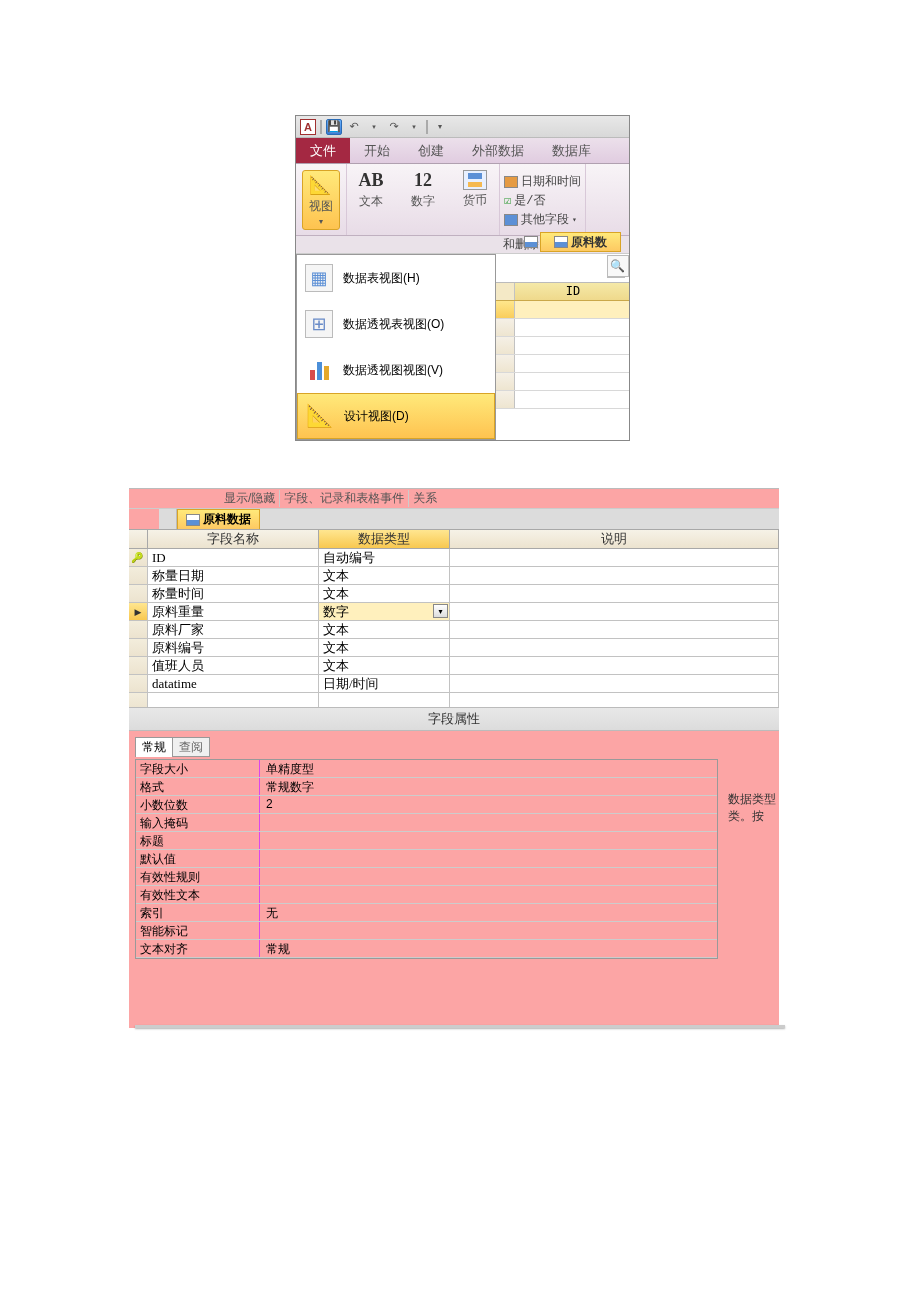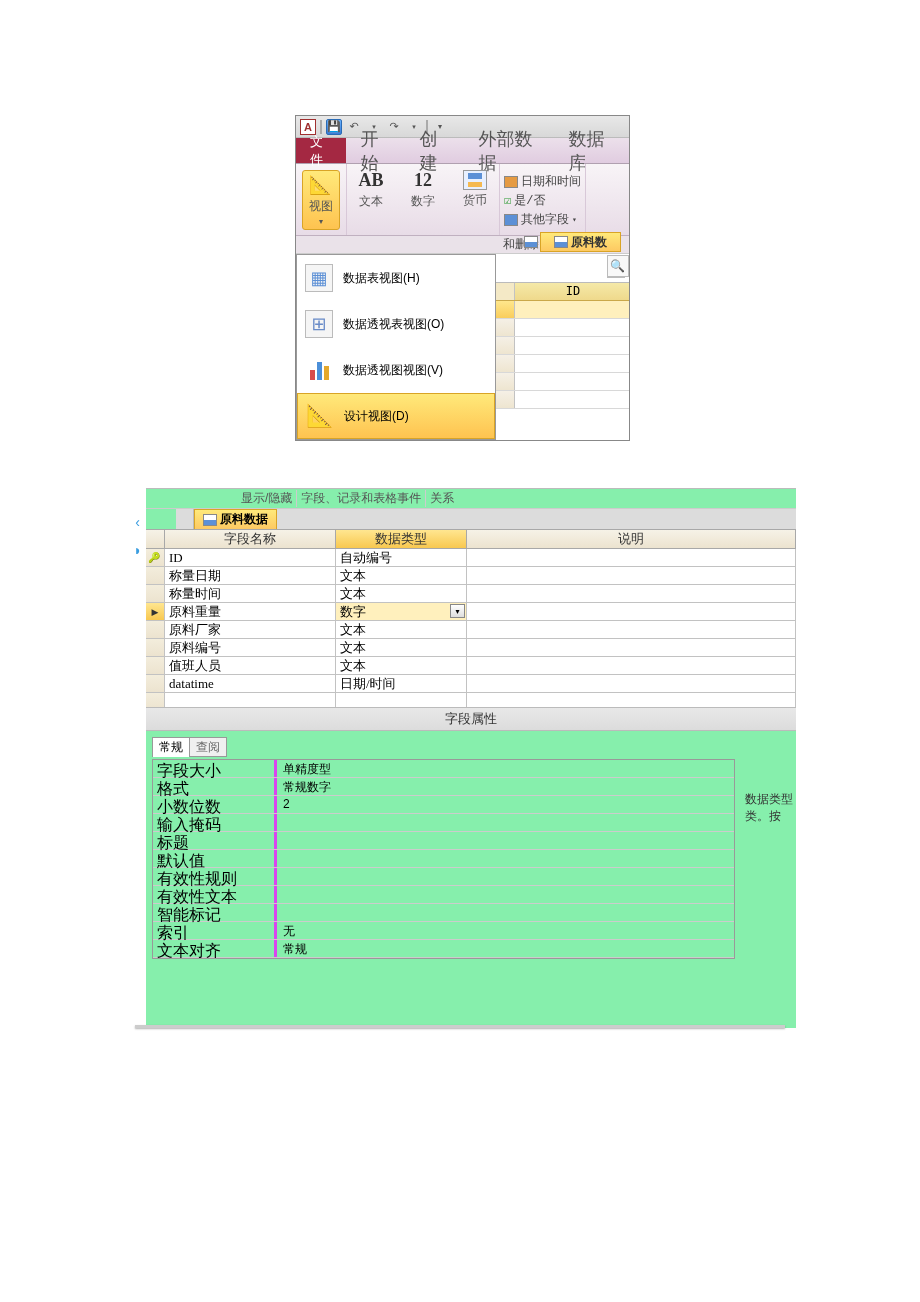--- a/index.html
+++ b/index.html
@@ -7,21 +7,21 @@
 .screenshot { position: relative; }
 
 
 .top-window { position: absolute; left: 295px; top: 115px; width: 335px; height: 326px; border: 1px solid #888; overflow: hidden; background: #ddd; }
 .titlebar { height: 22px; background: linear-gradient(#e8e8e8,#d8d8d8); display:flex; align-items:center; gap:4px; padding: 0 4px; border-bottom:1px solid #bbb; }
 .app-icon { width:16px; height:16px; border:1.5px solid #a03030; color:#a03030; font-size:11px; font-weight:bold; display:flex; align-items:center; justify-content:center; background:#fff; }
 .qat-btn { width:16px; height:16px; display:flex; align-items:center; justify-content:center; color:#555; font-size:11px; }
 .qat-save { background: linear-gradient(#6bb3ff,#3a7bd5); border:1px solid #2a6bb5; border-radius:2px; color:#fff; }
 .tabs-row { height:26px; display:flex; background:linear-gradient(#ece0eb,#e0cce0); align-items:stretch; border-bottom:1px solid #b0a0b0; }
 .tab-file { background:#a42842; color:#fff; padding:4px 14px; display:flex; align-items:center; font-size:13px; }
-.tab { padding:4px 14px; color:#555; display:flex; align-items:center; font-size:18px; }
+.tab { padding:4px 14px; color:#555; display:flex; align-items:center; font-size:13px; }
 .ribbon { height:72px; background:linear-gradient(#f8f4f7,#e8dce7); display:flex; border-bottom:1px solid #c0b0c0; }
 .ribbon-group { display:flex; flex-direction:column; align-items:center; justify-content:center; padding:2px 6px; border-right:1px solid #d8c8d8; }
 .view-btn { background:linear-gradient(#ffe97a,#fec350); border:1px solid #d9a426; border-radius:3px; padding:3px 6px; display:flex; flex-direction:column; align-items:center; gap:2px; }
 .view-icon { font-size:18px; color:#4a5c9e; position:relative; }
 .view-label { font-size:12px; color:#555; }
 .small-drop { font-size:8px; color:#555; }
 .rgroup2 { flex-direction:row; gap:16px; align-items:flex-start; padding-top:6px; }
 .rbtn { display:flex; flex-direction:column; align-items:center; width:36px; gap:2px; }
 .rbtn .big { font-size:18px; font-weight:bold; color:#333; font-family: "Times New Roman", serif; }
 .rbtn .lbl { font-size:12px; color:#555; }
@@ -58,21 +58,21 @@
 .grid-head { height:18px; background:linear-gradient(#f5e9a8,#efd98c); border-bottom:1px solid #caa84a; display:flex; }
 .row-sel { width:19px; border-right:1px solid #c2c2c2; background:#f4e9c6;}
 .id-col { flex:1; text-align:center; font-family: Consolas, monospace; padding-top:1px; }
 .grid-row { height:18px; display:flex; border-bottom:1px solid #d8d8d8; }
 .grid-row .row-sel { background:linear-gradient(#f5f0e6,#eee5d0);}
 .grid-row.sel { background:#fff0bd;}
 .grid-row.sel .row-sel { background:linear-gradient(#ffe78c,#f9cd5c);}
 .grid-cell { flex:1; border-right:1px solid #d8d8d8; }
 
 
-.bottom-window { position: absolute; left:146px; top:488px; width:650px; height:540px; background:#86efac; border-top:1px solid #bbb;}
+.bottom-window { position: absolute; left:129px; top:488px; width:650px; height:540px; background:#fca5a5; border-top:1px solid #bbb;}
 .rgn-labels { height:20px; display:flex; color:#555; font-size:12px; border-bottom:1px solid #ccc; align-items:center; }
 .rgn-labels span { padding:0 4px; border-right:1px solid #ccc; }
 .rgn-labels span:first-child { padding-left:95px;}
 .tabbar2 { height:20px; display:flex; align-items:flex-end; background:#dcdcdc;margin-left:30px; }
 .tabbar2 .tabgap { width:18px; height:20px; background:#dcdcdc; border-right:1px solid #bbb;}
 .obj-tab2 { background:linear-gradient(#ffe97a,#fdc962); border:1px solid #d9a426; border-bottom:none; height:20px; display:flex; align-items:center; padding:0 8px; gap:3px; font-weight:bold; }
 .design-grid { height:178px; background:#fff; overflow:hidden;}
 .dg-head { display:flex; height:20px; }
 .dg-hc { border:1px solid #a8a8a8; border-left:none; background:linear-gradient(#f6f2e7,#ece3cf); text-align:center; font-size:13px; color:#333; display:flex; align-items:center; justify-content:center;}
 .dg-hc.selcol { background:linear-gradient(#ffe690,#f8c850);}
@@ -87,21 +87,21 @@
 .dg-c .dd { position:absolute; right:1px; top:1px; width:15px; height:14px; border:1px solid #888; background:linear-gradient(#fff,#ddd); display:flex; align-items:center; justify-content:center; font-size:8px;}
 .w-sel { width:19px;} .w-name{width:171px;} .w-type{width:131px;} .w-desc{flex:1;}
 .prop-title { height:24px; background:linear-gradient(#e8e8e8,#dcdcdc); text-align:center; font-size:13px; color:#333; display:flex; align-items:center; justify-content:center; border-top:1px solid #bbb; border-bottom:1px solid #bbb;}
 .prop-area { display:flex; height:280px; }
 .prop-left { flex:1; padding:6px 6px 0 6px; }
 .prop-tabs { display:flex; height:20px; margin-bottom:2px;}
 .ptab { border:1px solid #999; border-bottom:none; padding:1px 6px; background:#fff; font-size:12px; margin-right:-1px;}
 .ptab.inactive { background:#f0f0f0; color:#666; border-bottom:1px solid #999;}
 .prop-table { border:1px solid #999;}
 .prow { display:flex; height:18px; border-bottom:1px solid #ccc;}
-.pk { width:124px; border-right:3px solid #d946ef; padding:1px 4px; font-size:16px;}
+.pk { width:124px; border-right:1px solid #d946ef; padding:1px 4px; font-size:12px;}
 .pv { flex:1; padding:1px 6px; font-size:12px;}
 .prop-right { width:55px; padding:60px 2px 0 4px; font-size:12px; color:#333; text-align:left;}
 .bottom-border { position:absolute; left:135px; top:1025px; width:650px; height:3px; background:#ccc; box-shadow:0 1px 2px rgba(0,0,0,.3);}
 .left-edge { position:absolute; left:135px; top:508px; width:5px; height:520px; color:#3a9de0; font-size:14px; display:flex; flex-direction:column; align-items:center; gap:12px; padding-top:6px;}
 </style>
 </head>
 <body>
 
 <div class="screenshot" style="height:1302px;">
 
@@ -356,26 +356,26 @@
             </div>
             <div class="prow">
               <div class="pk">有效性规则</div>
               <div class="pv"></div>
             </div>
             <div class="prow">
               <div class="pk">有效性文本</div>
               <div class="pv"></div>
             </div>
             <div class="prow">
-              <div class="pk">智能标记</div>
-              <div class="pv"></div>
-            </div>
-            <div class="prow">
               <div class="pk">索引</div>
               <div class="pv">无</div>
+            </div>
+            <div class="prow">
+              <div class="pk">智能标记</div>
+              <div class="pv"></div>
             </div>
             <div class="prow">
               <div class="pk">文本对齐</div>
               <div class="pv">常规</div>
             </div>
           </div>
     </div>
     <div class="prop-right">
       <div>数据类型</div>
       <div>类。按</div>

